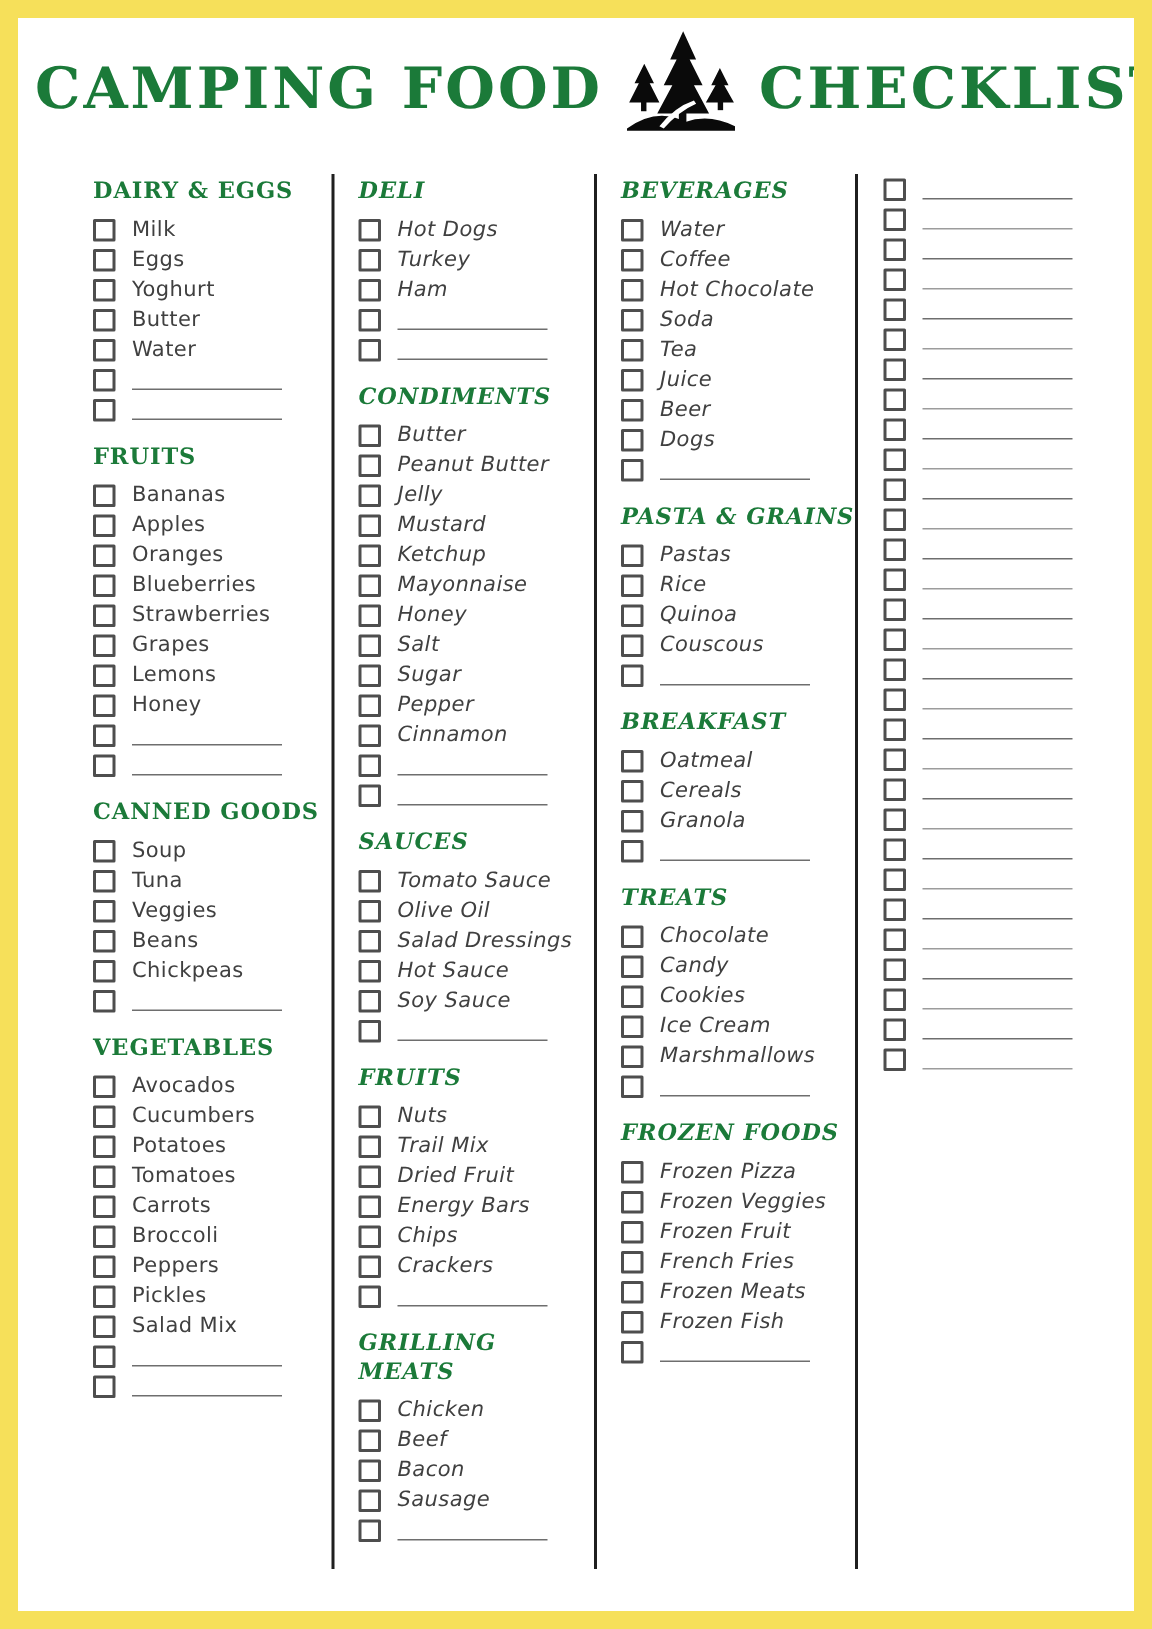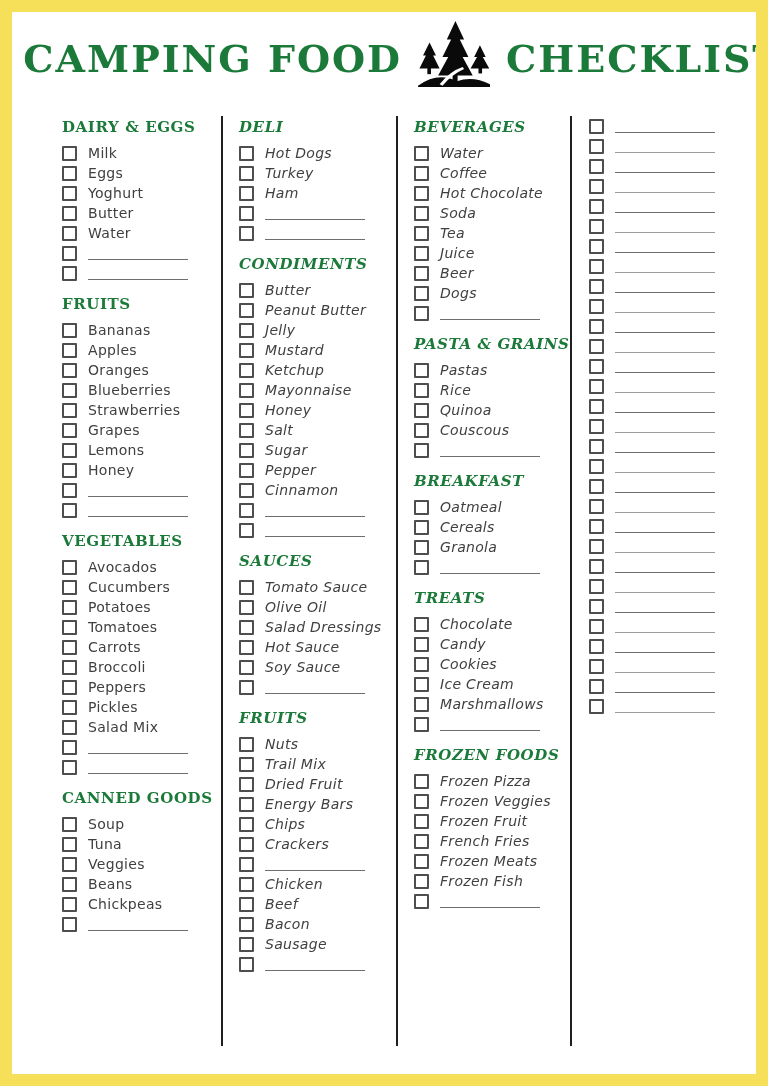--- a/index.html
+++ b/index.html
@@ -162,20 +162,47 @@
           <div class="row">
             <span class="checkbox"></span>
             <span class="blank-line"></span>
           </div>
           <div class="row">
             <span class="checkbox"></span>
             <span class="blank-line"></span>
           </div>
         </section>
         <section class="section">
+          <h2 class="section-title">CANNED GOODS</h2>
+          <div class="row">
+            <span class="checkbox"></span>
+            <span class="item-label">Soup</span>
+          </div>
+          <div class="row">
+            <span class="checkbox"></span>
+            <span class="item-label">Tuna</span>
+          </div>
+          <div class="row">
+            <span class="checkbox"></span>
+            <span class="item-label">Veggies</span>
+          </div>
+          <div class="row">
+            <span class="checkbox"></span>
+            <span class="item-label">Beans</span>
+          </div>
+          <div class="row">
+            <span class="checkbox"></span>
+            <span class="item-label">Chickpeas</span>
+          </div>
+          <div class="row">
+            <span class="checkbox"></span>
+            <span class="blank-line"></span>
+          </div>
+        </section>
+        <section class="section">
           <h2 class="section-title">VEGETABLES</h2>
           <div class="row">
             <span class="checkbox"></span>
             <span class="item-label">Avocados</span>
           </div>
           <div class="row">
             <span class="checkbox"></span>
             <span class="item-label">Cucumbers</span>
           </div>
           <div class="row">
@@ -202,47 +229,20 @@
             <span class="checkbox"></span>
             <span class="item-label">Pickles</span>
           </div>
           <div class="row">
             <span class="checkbox"></span>
             <span class="item-label">Salad Mix</span>
           </div>
           <div class="row">
             <span class="checkbox"></span>
             <span class="blank-line"></span>
-          </div>
-          <div class="row">
-            <span class="checkbox"></span>
-            <span class="blank-line"></span>
-          </div>
-        </section>
-        <section class="section">
-          <h2 class="section-title">CANNED GOODS</h2>
-          <div class="row">
-            <span class="checkbox"></span>
-            <span class="item-label">Soup</span>
-          </div>
-          <div class="row">
-            <span class="checkbox"></span>
-            <span class="item-label">Tuna</span>
-          </div>
-          <div class="row">
-            <span class="checkbox"></span>
-            <span class="item-label">Veggies</span>
-          </div>
-          <div class="row">
-            <span class="checkbox"></span>
-            <span class="item-label">Beans</span>
-          </div>
-          <div class="row">
-            <span class="checkbox"></span>
-            <span class="item-label">Chickpeas</span>
           </div>
           <div class="row">
             <span class="checkbox"></span>
             <span class="blank-line"></span>
           </div>
         </section>
       </div>
       <div class="column col-2">
         <section class="section">
           <h2 class="section-title">DELI</h2>
@@ -374,20 +374,21 @@
           <div class="row">
             <span class="checkbox"></span>
             <span class="item-label">Crackers</span>
           </div>
           <div class="row">
             <span class="checkbox"></span>
             <span class="blank-line"></span>
           </div>
         </section>
         <section class="section">
+          <h2 class="section-title">GRILLING MEATS</h2>
           <div class="row">
             <span class="checkbox"></span>
             <span class="item-label">Chicken</span>
           </div>
           <div class="row">
             <span class="checkbox"></span>
             <span class="item-label">Beef</span>
           </div>
           <div class="row">
             <span class="checkbox"></span>

